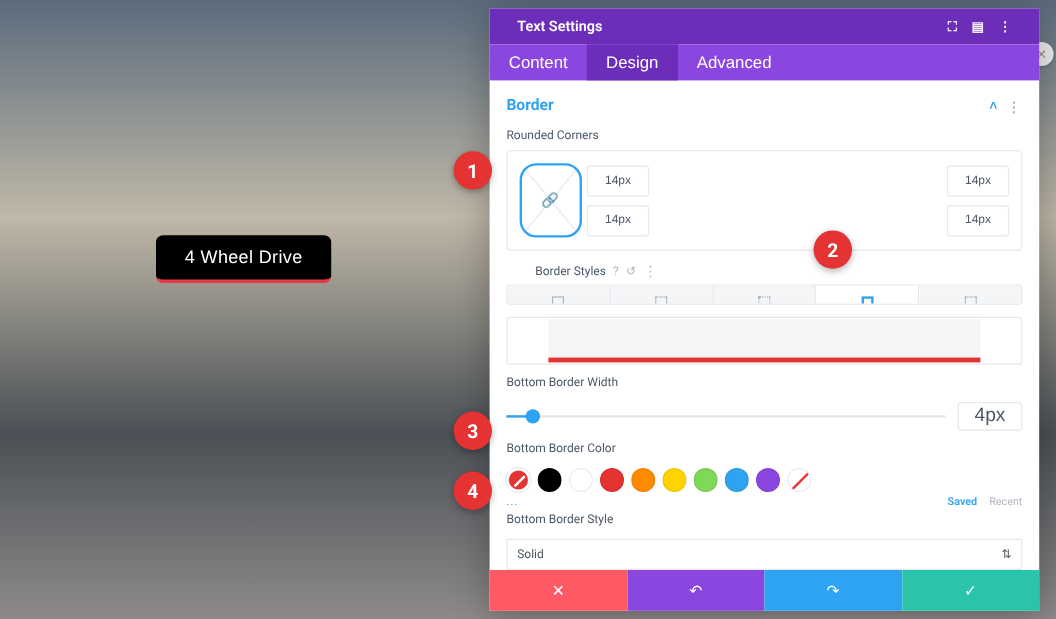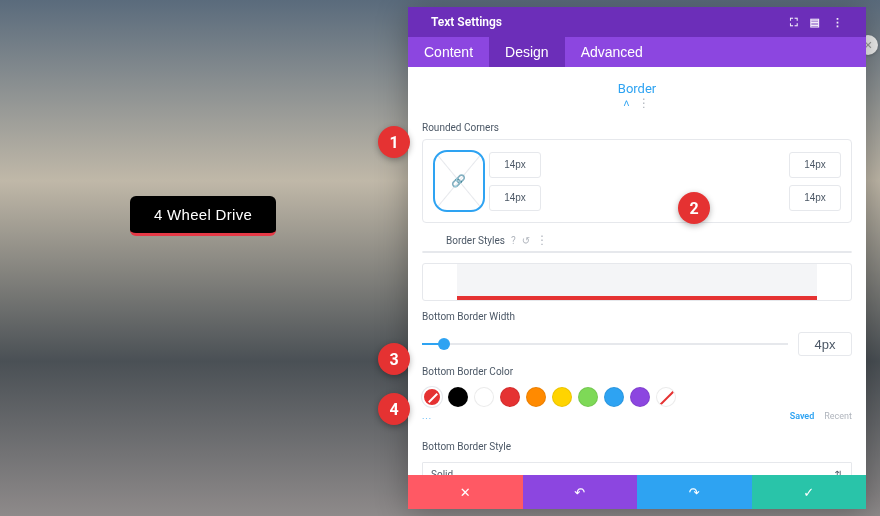--- a/index.html
+++ b/index.html
@@ -6,21 +6,21 @@
 body { width: 880px; height: 516px; font-family: -apple-system, BlinkMacSystemFont, "Segoe UI", Roboto, sans-serif; position: relative; overflow: hidden; background: linear-gradient(to bottom, #5a6b7c 0%, #c0b8a8 35%, #4a5055 70%, #8e8a8a 100%); }
 .bg-label { position: absolute; top: 196px; left: 130px; background: #000; color: #fff; padding: 10px 24px; border-radius: 6px; font-size: 15px; font-weight: 500; border-bottom: 3px solid #e63946; font-family: "Arial", sans-serif; letter-spacing: 0.3px; }
 .panel { position: absolute; top: 7px; right: 14px; width: 458px; height: 502px; background: #fff; box-shadow: 0 4px 30px rgba(0,0,0,0.3); display: flex; flex-direction: column; }
 .panel-header { background: #6c2eb9; color: #fff; padding: 8px 23px; font-size: 12px; font-weight: 600; display: flex; justify-content: space-between; align-items: center; }
 .header-icons { display: flex; gap: 12px; }
 .header-icons span { cursor: pointer; opacity: 0.9; font-size: 11px; }
 .panel-tabs { background: #8c46e0; display: flex; }
 .tab { padding: 7px 16px; color: #fff; font-size: 14px; font-weight: 400; cursor: pointer; background: transparent; border: none; }
 .tab.active { background: #6c2eb9; }
 .panel-body { flex: 1; padding: 10px 14px 0; overflow: hidden; display: flex; flex-direction: column; }
-.section-head { display: flex; justify-content: space-between; align-items: center; color: #2ea3f2; font-size: 13px; font-weight: 400; padding: 4px 0 8px; flex-direction: column; }
+.section-head { display: flex; justify-content: space-between; align-items: center; color: #2ea3f2; font-size: 13px; font-weight: 700; padding: 4px 0 8px; }
 .section-head .ctrls { display: flex; align-items: center; gap: 8px; }
 .chev { color: #2ea3f2; cursor: pointer; font-size: 11px; }
 .dots-small { color: #b0b5bd; font-size: 12px; letter-spacing: 1px; cursor: pointer; }
 .lbl { font-size: 10px; color: #4c5866; margin: 4px 0 6px; }
 .rounded-wrap { border: 1px solid #e6e8ec; border-radius: 4px; padding: 10px; }
 .rounded-grid { display: grid; grid-template-columns: 52px 1fr 52px; grid-template-rows: auto auto; gap: 4px; align-items: center; }
 .corner-input { width: 52px; height: 26px; border: 1px solid #e6e8ec; border-radius: 3px; text-align: center; font-size: 10px; color: #4c5866; background: #fff; }
 .preview-box { grid-row: 1 / 3; border: 2px solid #2ea3f2; border-radius: 14px; height: 62px; position: relative; background: linear-gradient(to top right, transparent calc(50% - 1px), #e6e8ec, transparent calc(50% + 1px)), linear-gradient(to top left, transparent calc(50% - 1px), #e6e8ec, transparent calc(50% + 1px)); display: flex; align-items: center; justify-content: center; color: #2ea3f2; font-size: 12px; }
 .styles-row { display: flex; align-items: center; gap: 6px; margin-top: 10px; font-size: 10px; color: #4c5866; padding-left: 24px; }
 .help-icon, .reset-sm { color: #b0b5bd; cursor: pointer; font-size: 10px; }
@@ -31,21 +31,21 @@
 .sq { width: 10px; height: 10px; border: 1px solid #b0b5bd; }
 .sq.dashed { border-style: dashed; }
 .sq.solid-blue { border: 2px solid #2ea3f2; }
 .sq.dotted { border-style: dotted; }
 .big-preview { border: 1px solid #e6e8ec; border-radius: 3px; height: 70px; margin-top: 10px; display: flex; align-items: center; justify-content: center; }
 .inner-prev { width: 84%; height: 36px; background: #f4f5f7; border-bottom: 4px solid #e53232; }
 .slider-row { display: flex; align-items: center; gap: 10px; margin-top: 4px; }
 .slider-track { flex: 1; height: 2px; background: #e6e8ec; position: relative; }
 .slider-fill { position: absolute; left: 0; top: 0; height: 2px; background: #2ea3f2; width: 6%; }
 .slider-thumb { position: absolute; left: 6%; top: -5px; width: 12px; height: 12px; border-radius: 50%; background: #2ea3f2; transform: translateX(-50%); cursor: pointer; }
-.slider-val { width: 54px; height: 24px; border: 1px solid #e6e8ec; border-radius: 3px; text-align: center; font-size: 13px; color: #4c5866; }
+.slider-val { width: 54px; height: 24px; border: 1px solid #e6e8ec; border-radius: 3px; text-align: center; font-size: 16px; color: #4c5866; }
 .color-row { display: flex; align-items: center; gap: 6px; margin-top: 4px; }
 .swatch { width: 20px; height: 20px; border-radius: 50%; cursor: pointer; border: 1px solid rgba(0,0,0,0.08); }
 .swatch.picker { background: #e53232; border: 2px solid #fff; box-shadow: 0 0 0 1px #e6e8ec; position: relative; }
 .swatch.picker::after { content: ""; position: absolute; width: 2px; height: 12px; background: #fff; top: 3px; left: 8px; transform: rotate(45deg); }
 .swatch.clear { background: #fff; position: relative; overflow: hidden; }
 .swatch.clear::after { content: ""; position: absolute; width: 2px; height: 24px; background: #e53232; top: -2px; left: 9px; transform: rotate(45deg); }
 .sr-row { display: flex; align-items: center; gap: 10px; font-size: 9px; margin-top: 4px; }
 .sr-row .more { color: #2ea3f2; cursor: pointer; letter-spacing: 1px; }
 .sr-row .saved { color: #2ea3f2; font-weight: 600; margin-left: auto; }
 .sr-row .recent { color: #b0b5bd; }
@@ -155,21 +155,21 @@
       <div class="swatch" style="background:#2ea3f2"></div>
       <div class="swatch" style="background:#8c46e0"></div>
       <div class="swatch clear"></div>
     </div>
     <div class="sr-row">
       <span class="more">...</span>
       <span class="saved">Saved</span>
       <span class="recent">Recent</span>
     </div>
 
-    <div class="lbl" style="margin-top:20px">Bottom Border Style</div>
+    <div class="lbl" style="margin-top:4px">Bottom Border Style</div>
     <div class="select-field">
       <span>Solid</span>
       <span>⇅</span>
     </div>
   </div>
   <div class="panel-footer">
     <button class="fbtn cancel">✕</button>
     <button class="fbtn undo">↶</button>
     <button class="fbtn redo">↷</button>
     <button class="fbtn save">✓</button>

